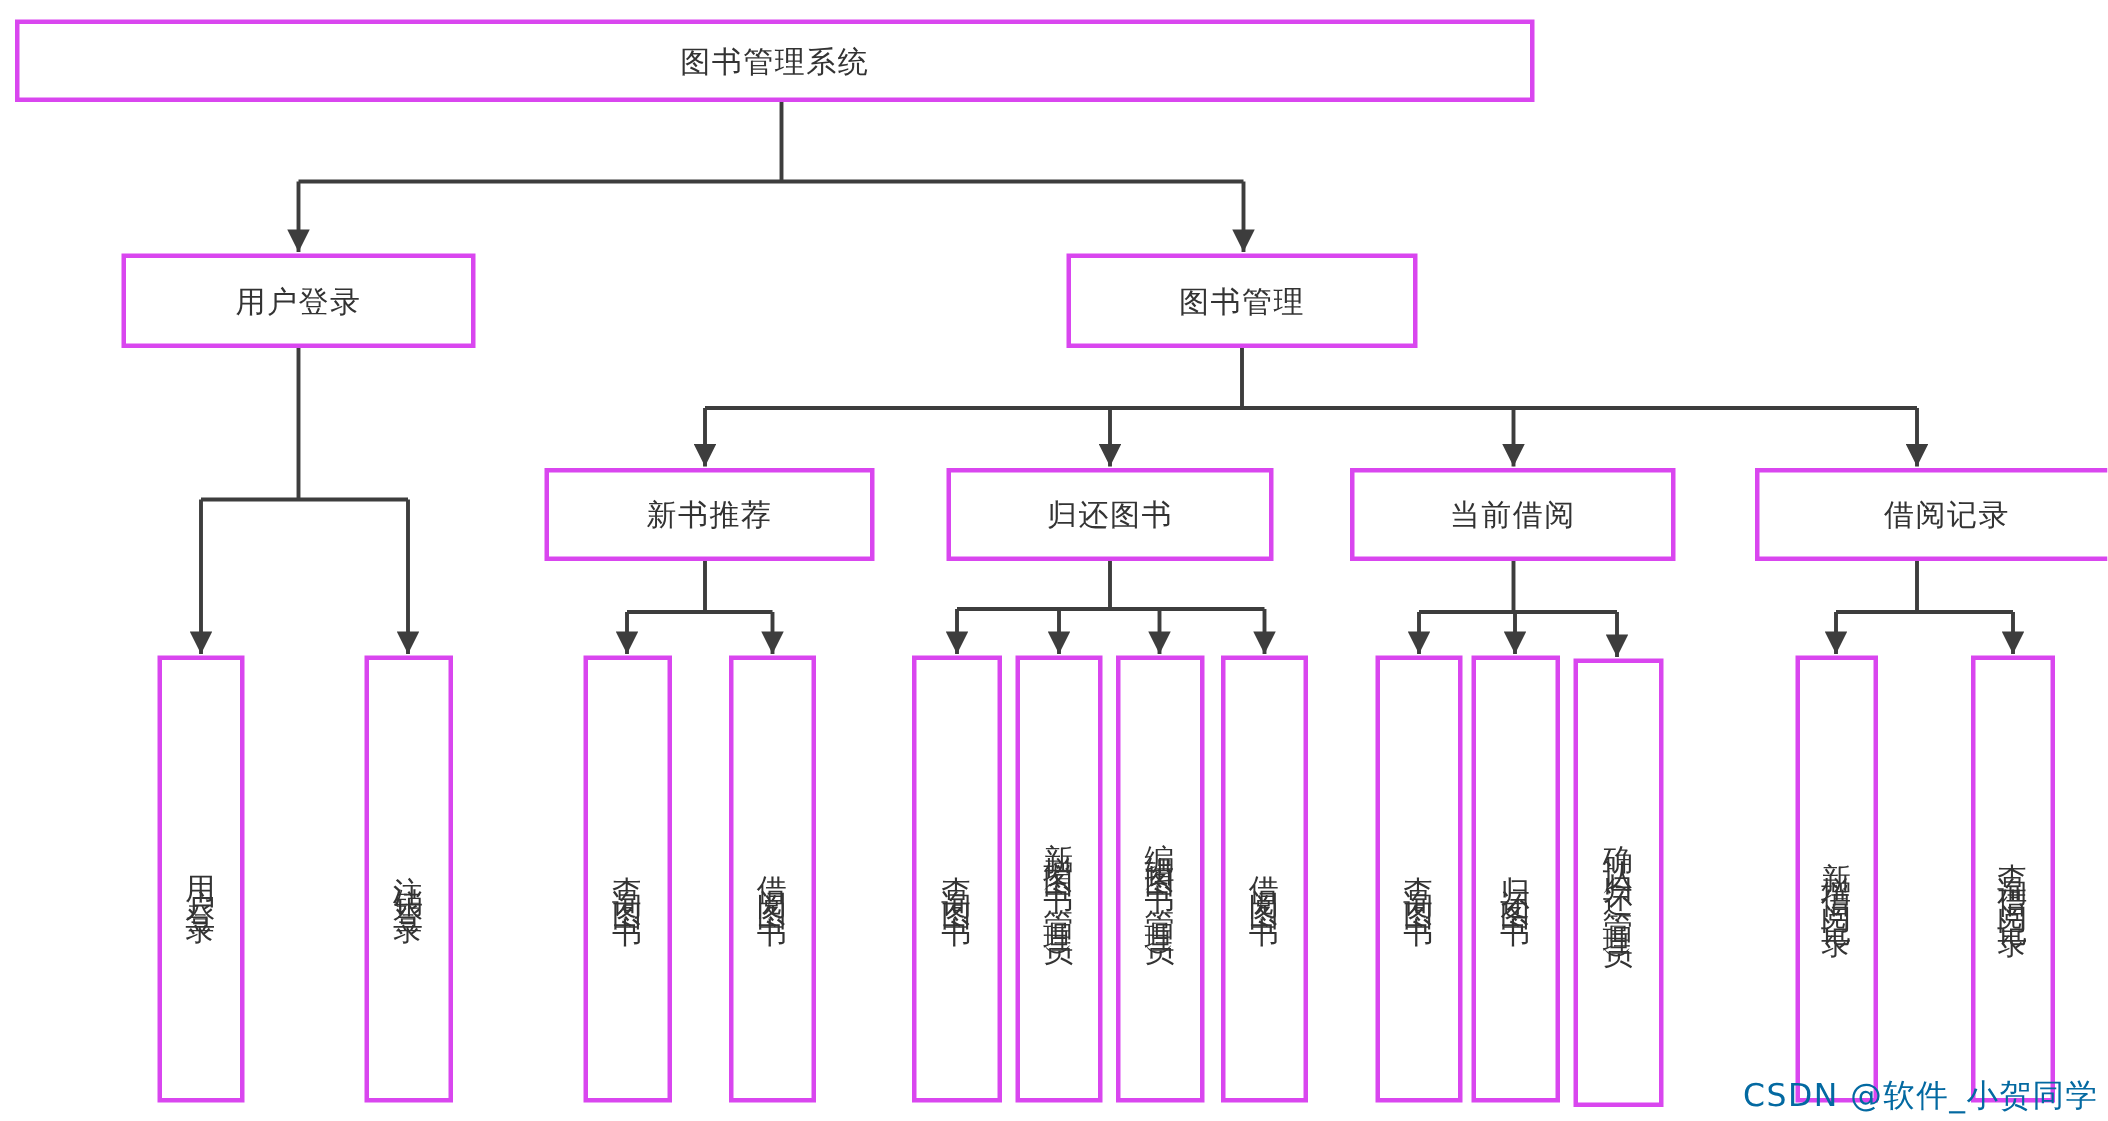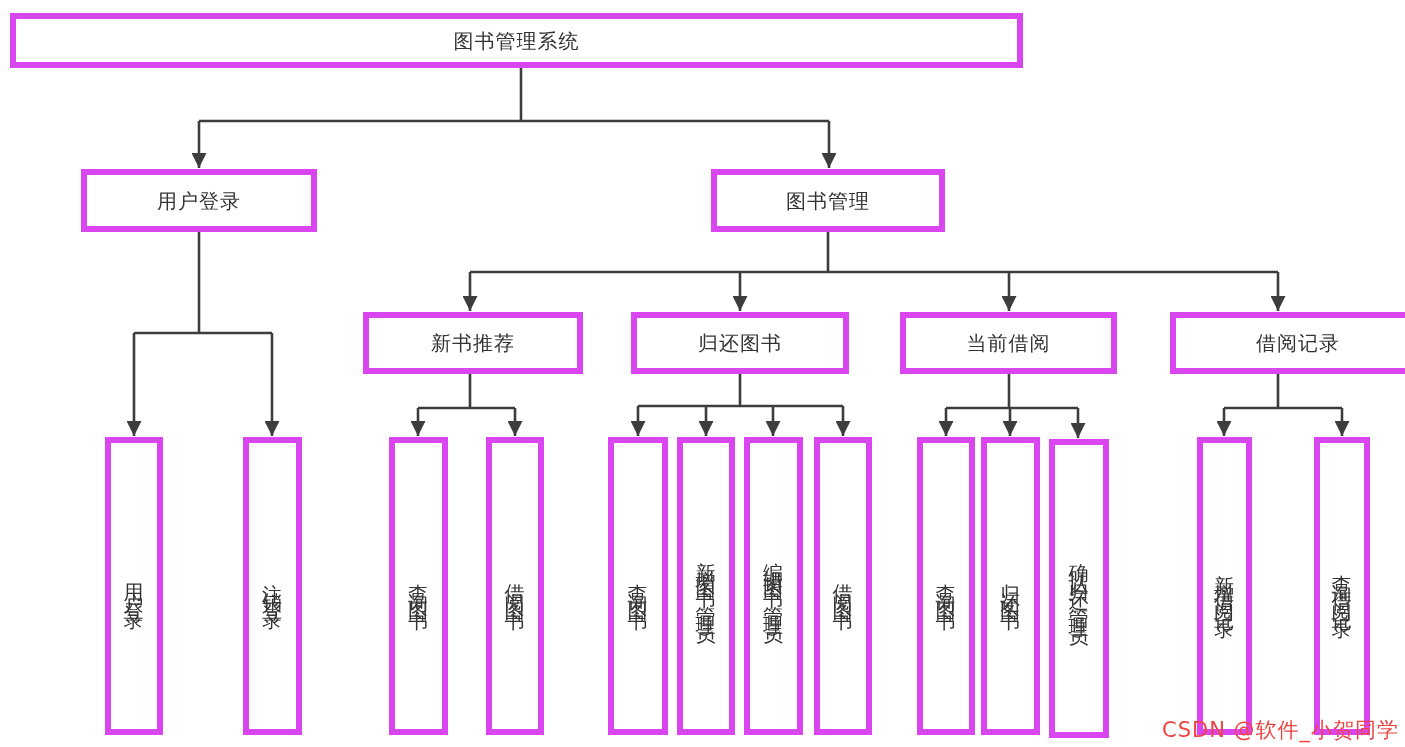--- a/index.html
+++ b/index.html
@@ -20,21 +20,21 @@
     left: 0;
     top: 0;
     width: 1405px;
     height: 747px;
     pointer-events: none;
   }
   .box {
     position: absolute;
     box-sizing: border-box;
     background: #ffffff;
-    border: 6px solid #d946ef;
+    border: 3px solid #d946ef;
     color: #333333;
     display: flex;
     align-items: center;
     justify-content: center;
     font-size: 20px;
     line-height: 1.2;
     z-index: 2;
   }
   .box.h span {
     letter-spacing: 1px;
@@ -45,21 +45,21 @@
     text-orientation: mixed;
     letter-spacing: 9px;
     white-space: nowrap;
   }
   .watermark {
     position: absolute;
     left: 1162px;
     top: 716px;
     font-size: 21px;
     letter-spacing: 1px;
-    color: #ef4444;
+    color: #0369a1;
     z-index: 3;
     white-space: nowrap;
   }
 </style>
 </head>
 <body>
 
 <div class="canvas">
 
   <svg class="wires" viewBox="0 0 1405 747" xmlns="http://www.w3.org/2000/svg">

